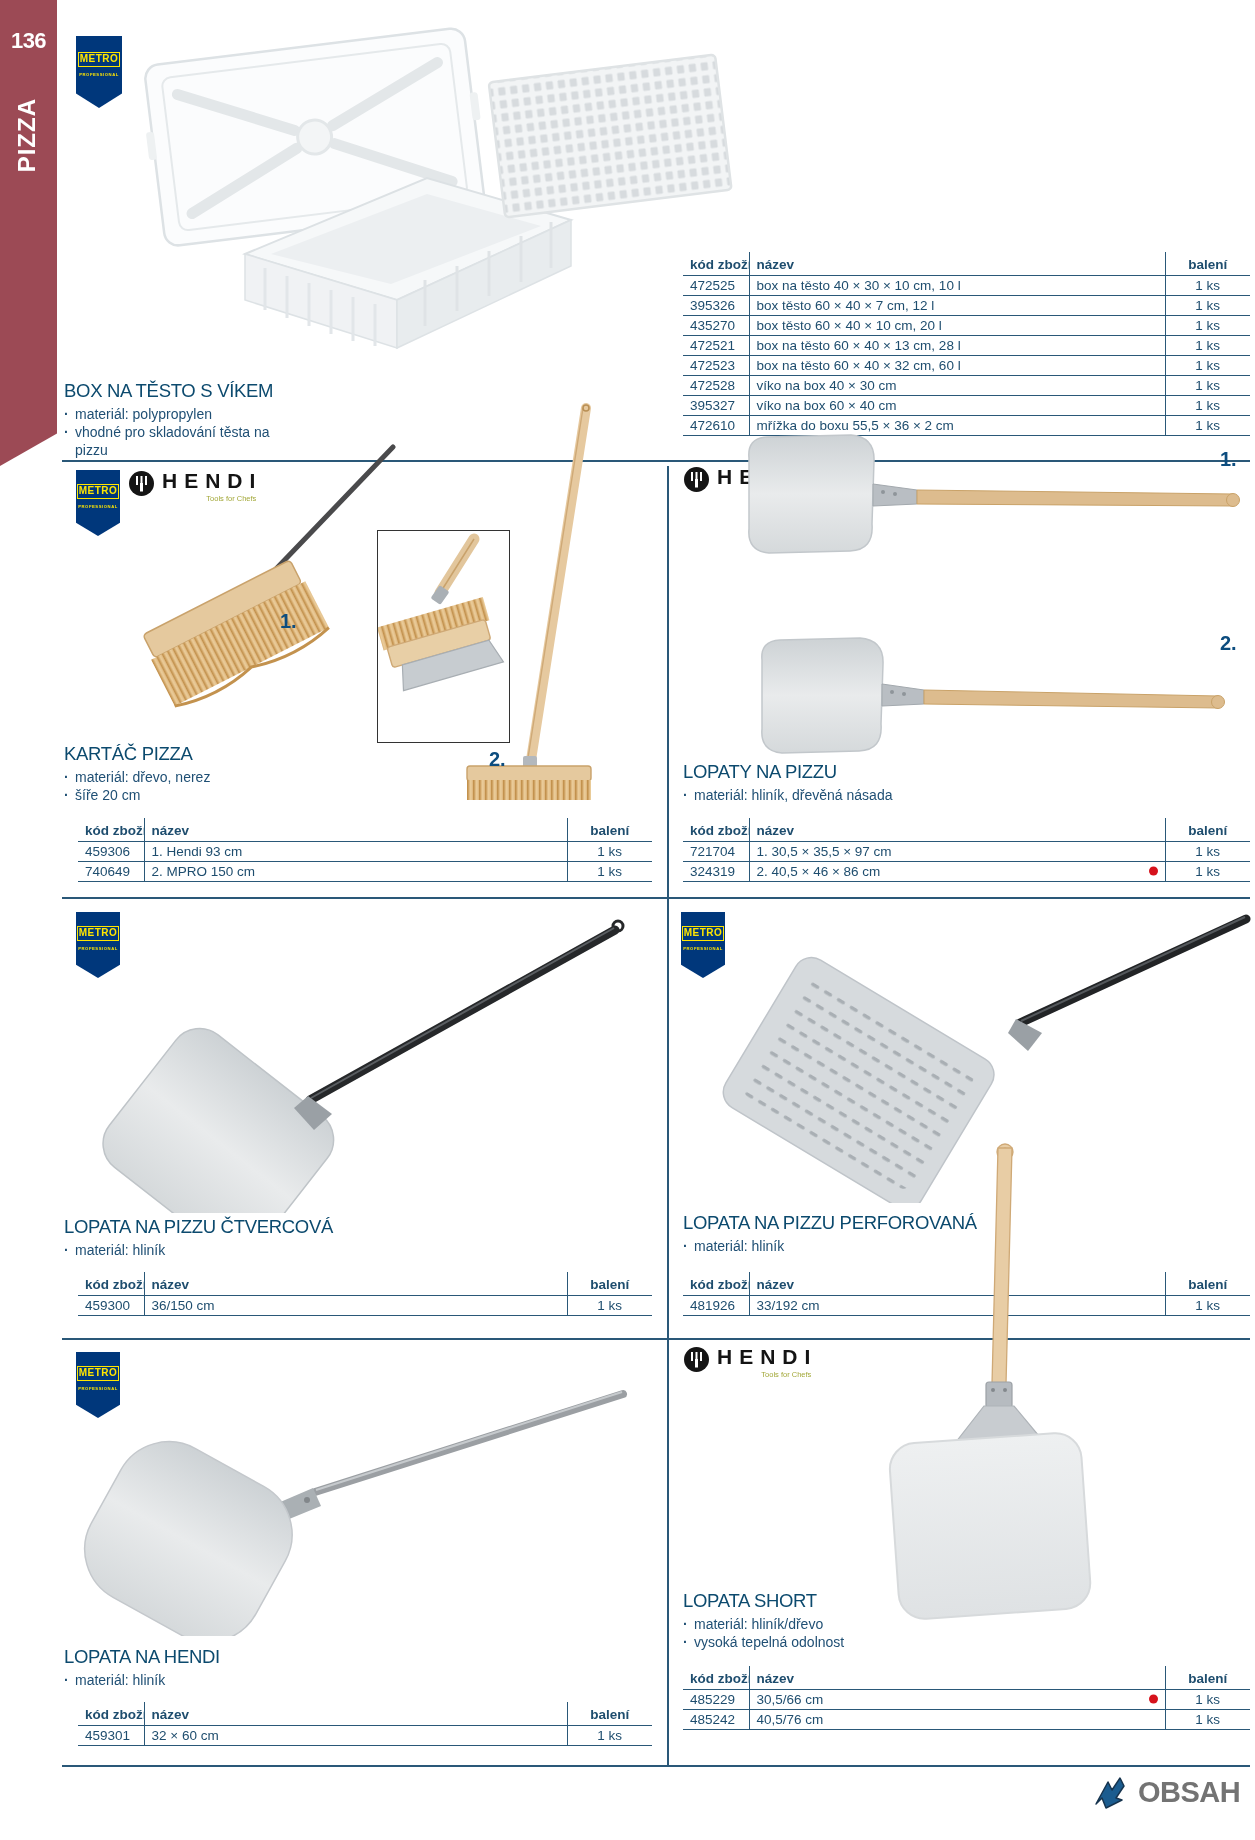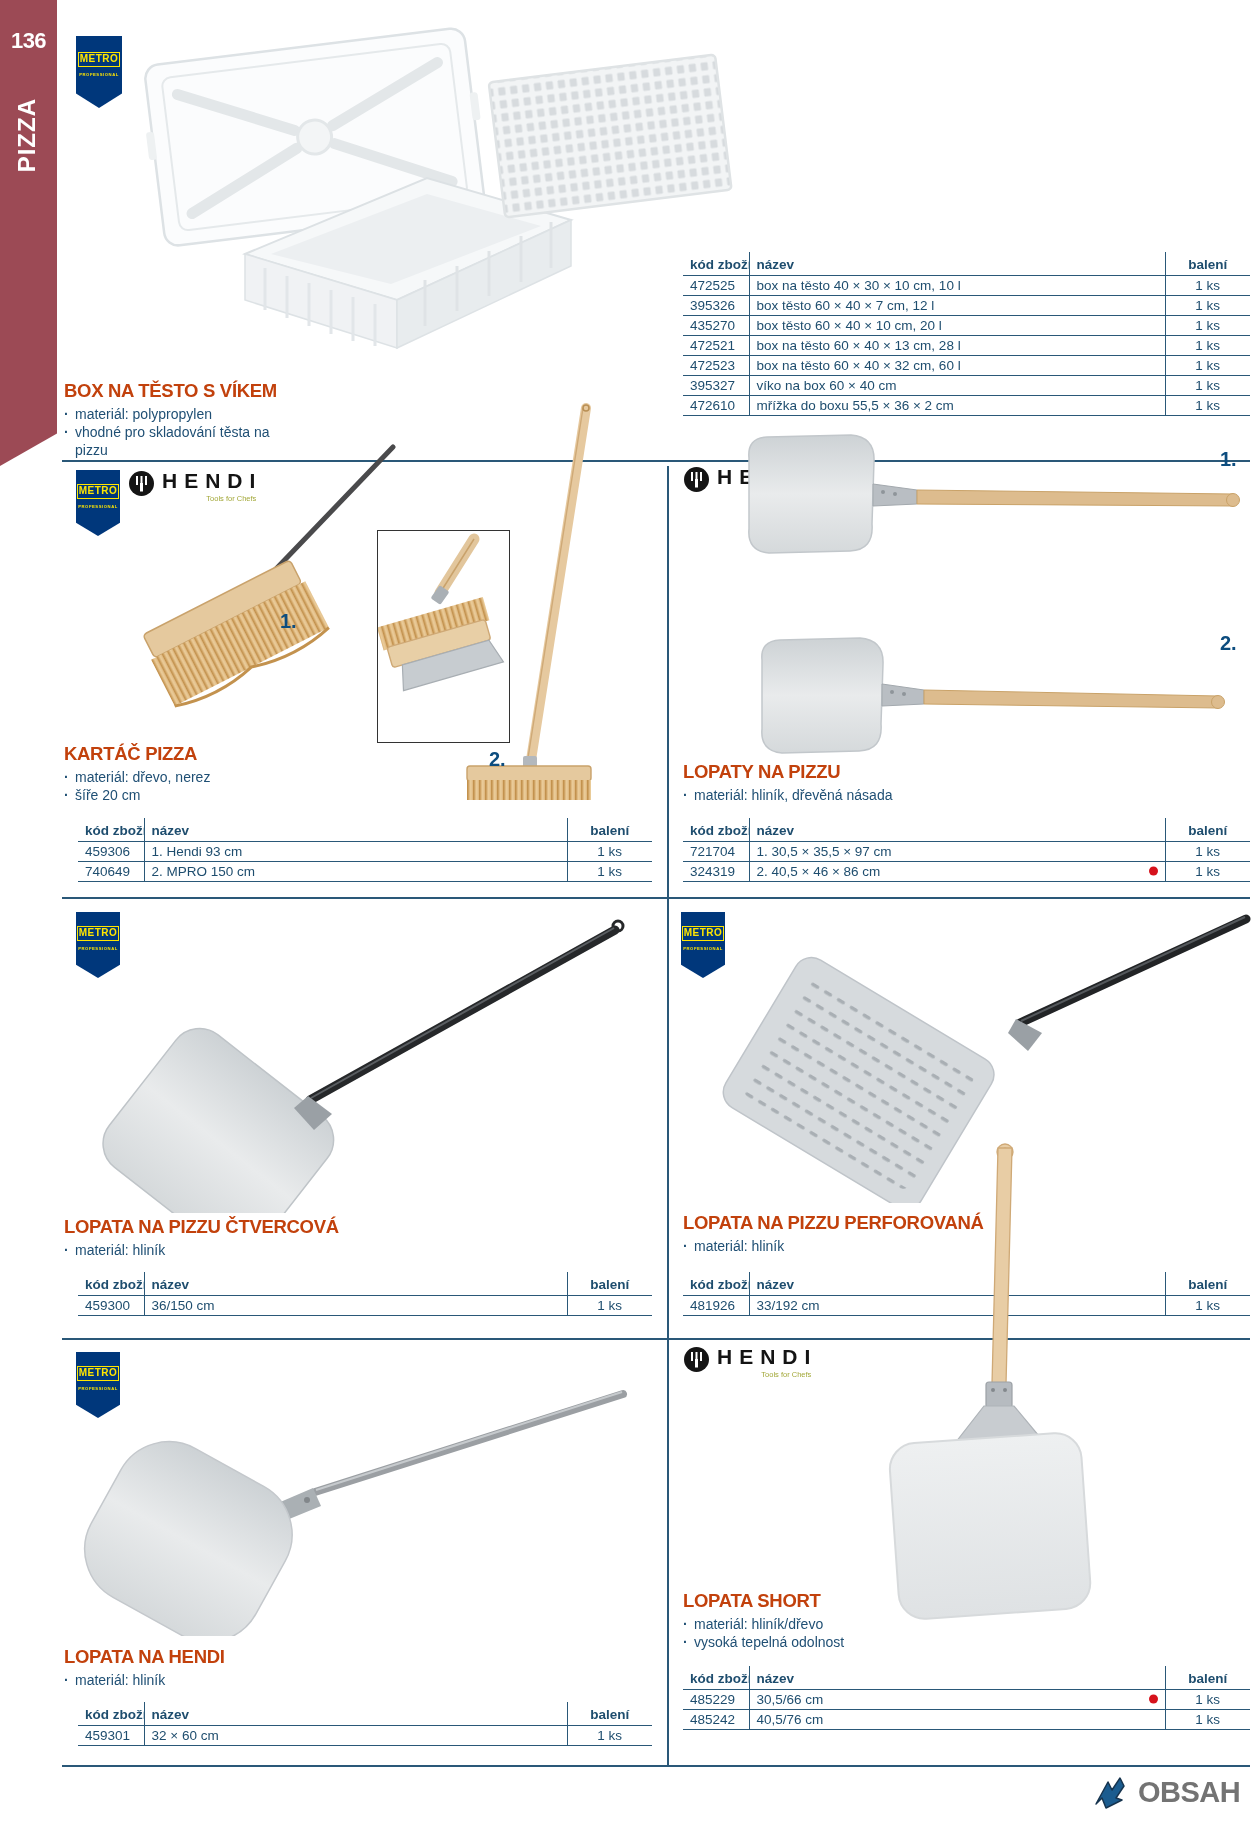--- a/index.html
+++ b/index.html
@@ -36,21 +36,21 @@
         border:1px solid #ffe600; padding:0 1px; line-height:1.25; }
   .mp { color:#ffe600; font-weight:bold; font-size:4.2px; letter-spacing:0.55px; }
 
   
   .hendi { display:flex; align-items:flex-start; gap:7px; }
   .hendi-txt { display:flex; flex-direction:column; }
   .hendi-name { font-weight:bold; font-size:21px; letter-spacing:7px; color:#141414; line-height:1; }
   .hendi-tag { font-size:7.5px; color:#a3a839; align-self:flex-end; margin-top:3px; margin-right:6px; }
 
   
-  h2.ptitle { font-size:18.5px; font-weight:bold; color:#c2410c; letter-spacing:-0.3px; white-space:nowrap; }
+  h2.ptitle { font-size:18.5px; font-weight:normal; color:#0c4a6e; letter-spacing:-0.3px; white-space:nowrap; }
   ul.bullets { list-style:none; width:230px; }
   ul.bullets li { display:flex; font-size:14px; line-height:1.28; color:#1f4f74; }
   ul.bullets li .bm { width:11px; font-weight:bold; flex:0 0 11px; }
   ul.bullets.wide { width:340px; }
 
   
   .ptable table { width:100%; border-collapse:collapse; table-layout:fixed; }
   .ptable th, .ptable td {
     border-bottom:1.3px solid #2a5878; padding:2px 7px; height:20px;
     font-size:13.5px; color:#1e4d6e; text-align:left; vertical-align:middle;
@@ -178,20 +178,25 @@
           <td class="c-code">472521</td>
           <td class="c-name"><span>box na těsto 60 × 40 × 13 cm, 28 l</span></td>
           <td class="c-pack">1 ks</td>
         </tr>
         <tr>
           <td class="c-code">472523</td>
           <td class="c-name"><span>box na těsto 60 × 40 × 32 cm, 60 l</span></td>
           <td class="c-pack">1 ks</td>
         </tr>
         <tr>
+          <td class="c-code">472528</td>
+          <td class="c-name"><span>víko na box 40 × 30 cm</span></td>
+          <td class="c-pack">1 ks</td>
+        </tr>
+        <tr>
           <td class="c-code">395327</td>
           <td class="c-name"><span>víko na box 60 × 40 cm</span></td>
           <td class="c-pack">1 ks</td>
         </tr>
         <tr>
           <td class="c-code">472610</td>
           <td class="c-name"><span>mřížka do boxu 55,5 × 36 × 2 cm</span></td>
           <td class="c-pack">1 ks</td>
         </tr>
       </tbody>

